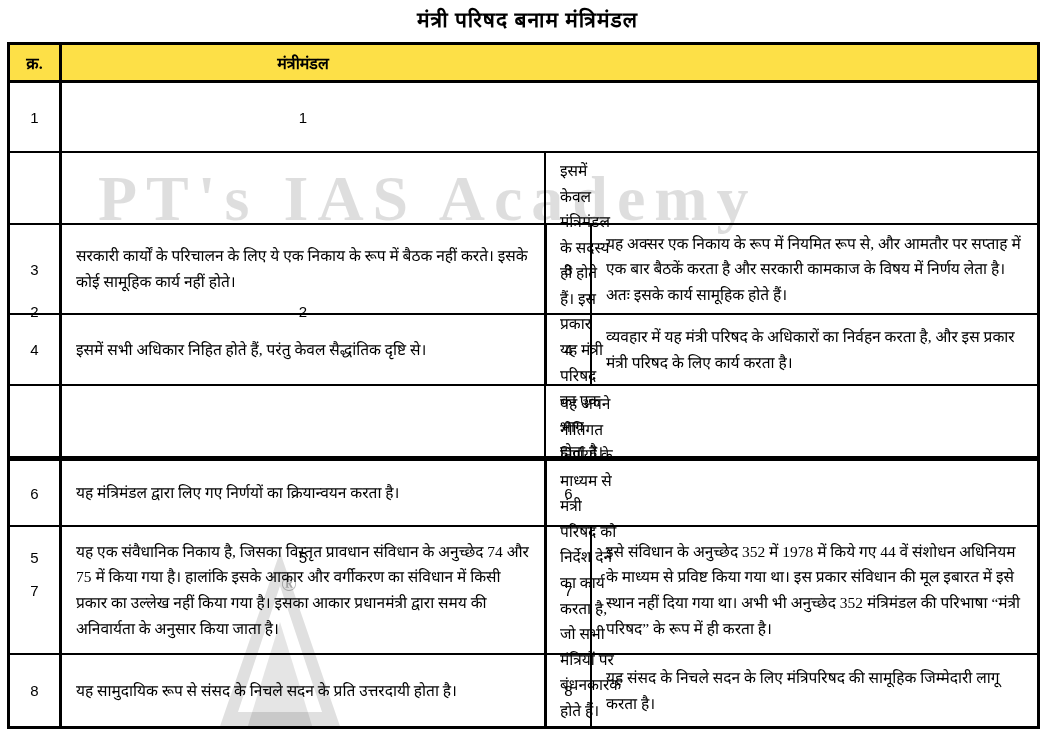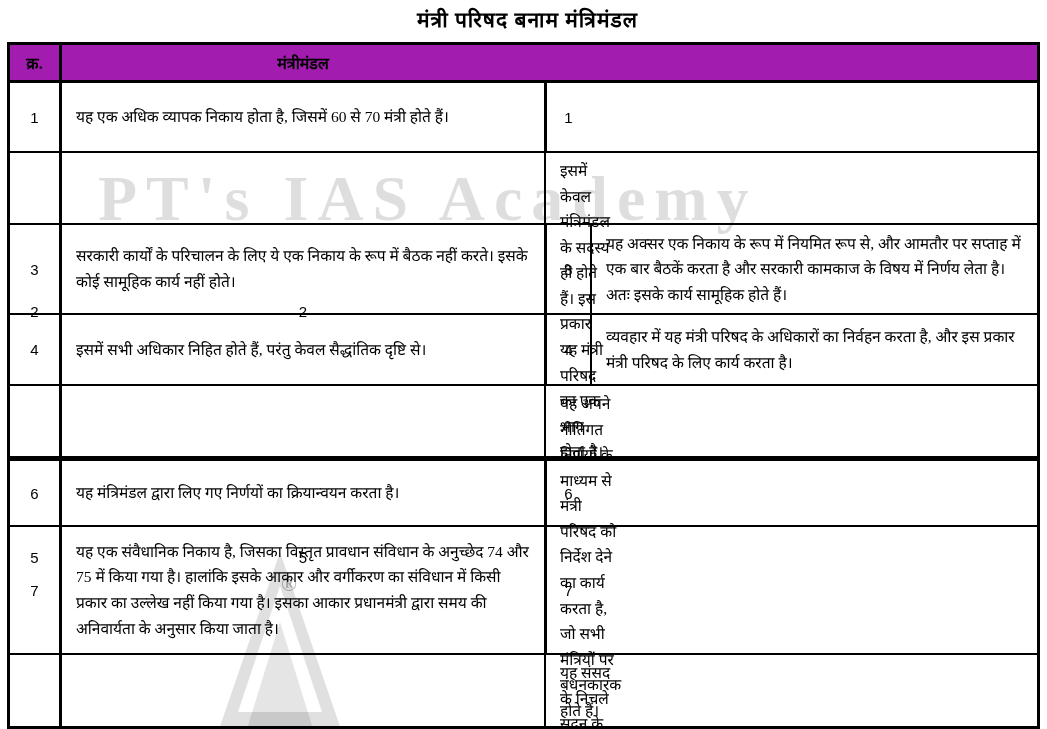--- a/index.html
+++ b/index.html
@@ -23,21 +23,21 @@
     position:absolute;left:281px;top:572px;z-index:0;
     font-size:21px;color:rgba(0,0,0,0.28);font-weight:bold;
   }
   
   .tbl{
     position:absolute;left:7px;top:42px;width:1033px;height:687px;
     border:3px solid #000;box-sizing:border-box;z-index:1;
   }
   .hrow{
     display:grid;grid-template-columns:49px 485px 1fr;
-    background:#a21caf;border-bottom:3px solid #000;height:38px;
+    background:#fde047;border-bottom:3px solid #000;height:38px;
     box-sizing:border-box;
   }
   .hc{
     display:flex;align-items:center;justify-content:center;
     font-weight:bold;font-size:16px;box-sizing:border-box;
   }
   .hc + .hc{border-left:3px solid #000;}
   .brow{
     display:grid;grid-template-columns:49px 485px 46px 1fr;
     box-sizing:border-box;border-top:2px solid #000;
@@ -75,21 +75,20 @@
 <div class="wm-reg">®</div>
 
 <div class="tbl">
   <div class="hrow">
     <div class="hc">क्र.</div>
     <div class="hc">मंत्रीमंडल</div>
   </div>
 
   <div class="brow r1">
     <div class="nc">1</div>
-    <div class="tc cl">यह एक अधिक व्यापक निकाय होता है, जिसमें 60 से 70 मंत्री होते हैं।</div>
     <div class="nc cl">1</div>
   </div>
 
   <div class="brow r2">
     <div class="nc">2</div>
     <div class="nc cl">2</div>
     <div class="tc cl2">इसमें केवल मंत्रिमंडल के सदस्य ही होते हैं। इस प्रकार यह मंत्री परिषद का एक भाग होता है।</div>
   </div>
 
   <div class="brow r3">
@@ -115,20 +114,22 @@
   <div class="brow r6">
     <div class="nc">6</div>
     <div class="tc cl">यह मंत्रिमंडल द्वारा लिए गए निर्णयों का क्रियान्वयन करता है।</div>
     <div class="nc cl">6</div>
   </div>
 
   <div class="brow r7">
     <div class="nc">7</div>
     <div class="tc cl">यह एक संवैधानिक निकाय है, जिसका विस्तृत प्रावधान संविधान के अनुच्छेद 74 और 75 में किया गया है। हालांकि इसके आकार और वर्गीकरण का संविधान में किसी प्रकार का उल्लेख नहीं किया गया है। इसका आकार प्रधानमंत्री द्वारा समय की अनिवार्यता के अनुसार किया जाता है।</div>
     <div class="nc cl">7</div>
+    <div class="tc cl2">इसे संविधान के अनुच्छेद 352 में 1978 में किये गए 44 वें संशोधन अधिनियम के माध्यम से प्रविष्ट किया गया था। इस प्रकार संविधान की मूल इबारत में इसे स्थान नहीं दिया गया था। अभी भी अनुच्छेद 352 मंत्रिमंडल की परिभाषा “मंत्री परिषद” के रूप में ही करता है।</div>
   </div>
 
   <div class="brow r8">
     <div class="nc">8</div>
+    <div class="tc cl">यह सामुदायिक रूप से संसद के निचले सदन के प्रति उत्तरदायी होता है।</div>
     <div class="nc cl">8</div>
     <div class="tc cl2">यह संसद के निचले सदन के लिए मंत्रिपरिषद की सामूहिक जिम्मेदारी लागू करता है।</div>
   </div>
 </div>
 
 </body></html>

